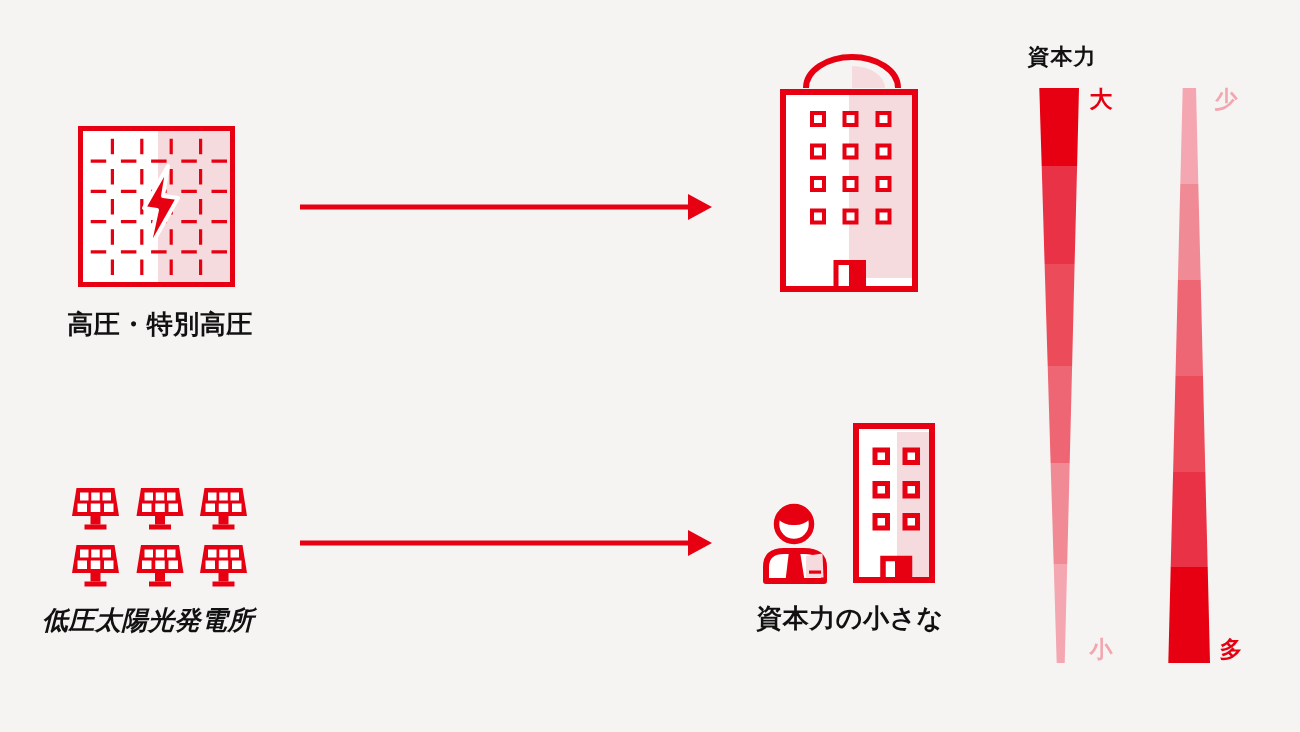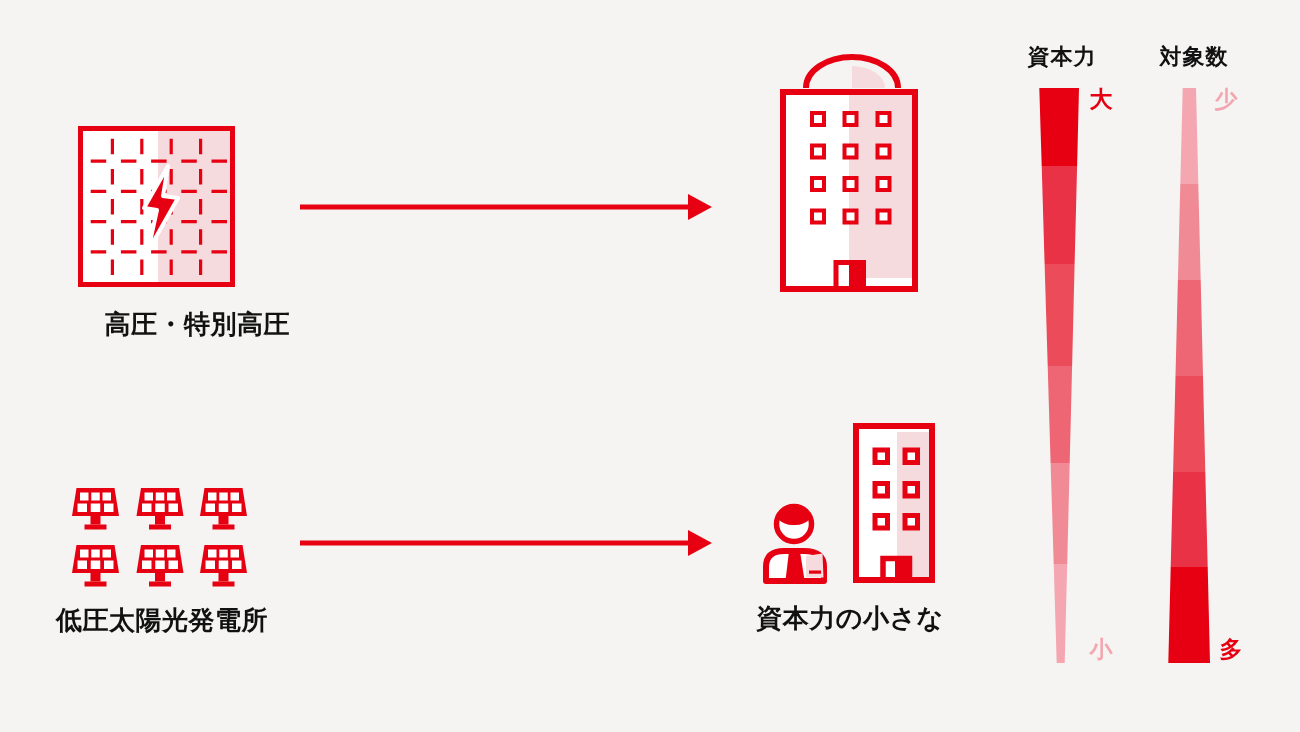--- a/index.html
+++ b/index.html
@@ -13,23 +13,23 @@
   .stage svg{position:absolute;left:0;top:0;}
   .icon-label{
     position:absolute;
     text-align:center;
     font-size:26px;
     font-weight:700;
     line-height:36px;
     color:#111;
     letter-spacing:0.5px;
   }
-  .lbl-src1{left:30px;top:306px;width:260px;text-align:right;}
+  .lbl-src1{left:30px;top:306px;width:260px;}
   .lbl-tgt1{left:720px;top:306px;width:260px;}
-  .lbl-src2{left:32px;top:602px;width:260px;}
+  .lbl-src2{left:18px;top:602px;width:260px;font-style:italic;}
   .lbl-tgt2{left:720px;top:602px;width:260px;font-family:Liberation Mono, monospace;}
   .scale-title{
     position:absolute;
     top:42px;width:150px;
     text-align:center;
     font-size:22px;font-weight:700;color:#111;
     letter-spacing:1px;
   }
   .title-capital{left:987px;}
   .title-count{left:1119px;}
@@ -176,20 +176,19 @@
 
   <div class="icon-label lbl-src2">
     <div>低圧太陽光発電所</div>
   </div>
 
   <div class="icon-label lbl-tgt2">
     <div>資本力の小さな</div>
   </div>
 
   <div class="scale-title title-capital">資本力</div>
-  <div class="scale-title title-count">対象数</div>
 
   <div class="scale-end c-red end-capital-top">大</div>
   <div class="scale-end c-pink end-capital-bottom">小</div>
   <div class="scale-end c-pink end-count-top">少</div>
   <div class="scale-end c-red end-count-bottom">多</div>
 
 </div>
 
 </body></html>

